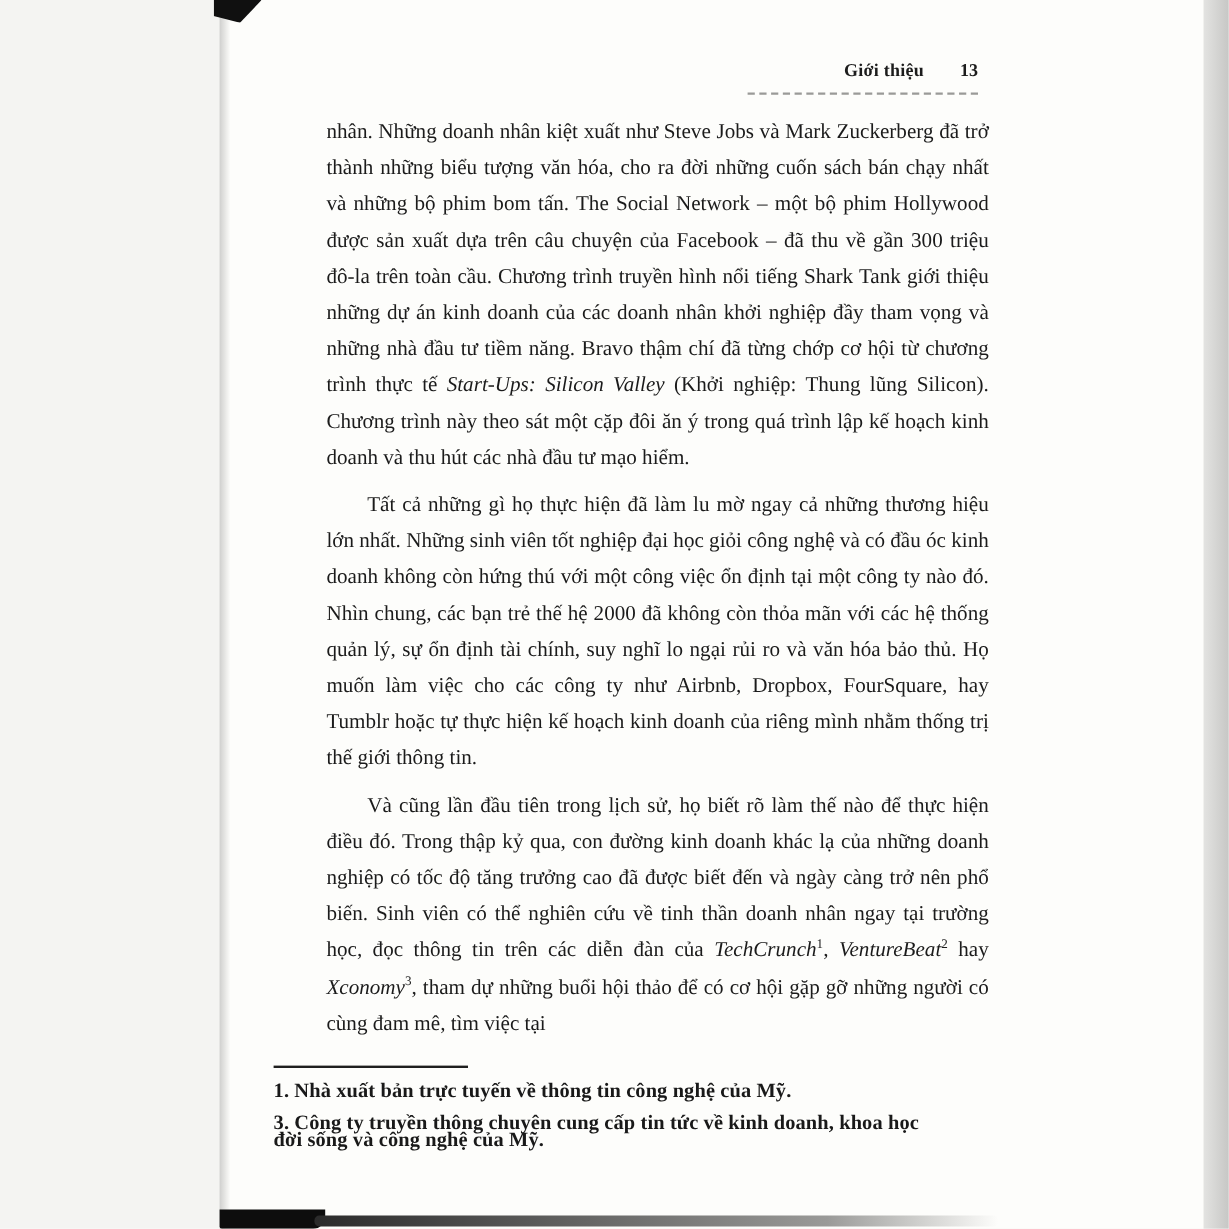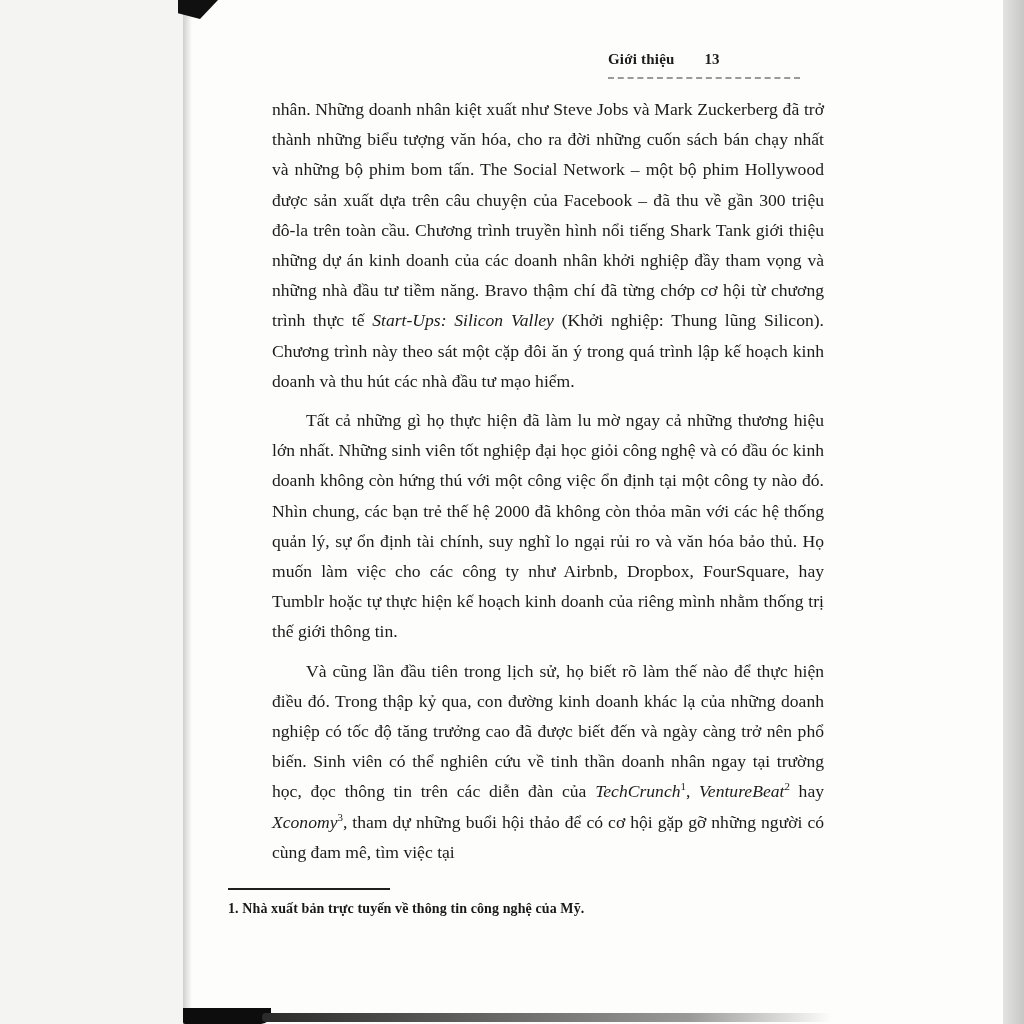--- a/index.html
+++ b/index.html
@@ -30,22 +30,22 @@
     position:absolute;left:183px;top:1008px;width:88px;height:16px;
     background:#0d0d0d;
     border-radius:0 0 10px 2px;
   }
   .bottom-edge{
     position:absolute;left:262px;top:1013px;width:570px;height:9px;
     background:linear-gradient(to right,#2a2a2a,#9a9a98 75%,rgba(150,150,148,0));
     border-radius:4px;
   }
   .header{
-    position:absolute;left:608px;top:50px;width:192px;
-    text-align:left;
+    position:absolute;left:623px;top:50px;width:192px;
+    text-align:right;
     border-bottom:2px dashed #9a9a98;
     padding-bottom:9px;
   }
   .header .section{
     font-weight:bold;font-size:15px;color:#1c1c1c;letter-spacing:0.2px;
   }
   .header .pageno{
     font-weight:bold;font-size:15px;color:#1c1c1c;margin-left:30px;
   }
   .body-text{
@@ -58,21 +58,21 @@
   .body-text p.indent{text-indent:34px;font-family:Liberation Serif, serif;}
   .it{font-style:italic;}
   sup{font-size:0.62em;line-height:0;}
   .footnotes{
     position:absolute;left:228px;top:888px;width:562px;
   }
   .fn-rule{
     width:162px;height:2px;background:#1f1f1f;margin-bottom:12px;
   }
   .footnote{
-    font-size:14px;line-height:14px;color:#191919;
+    font-size:17px;line-height:14px;color:#191919;
     font-weight:600;margin-bottom:13px;letter-spacing:0.1px;
   }
 </style>
 </head>
 <body>
 
 <div class="screen">
 
   <div class="page"></div>
   <div class="left-page-shadow"></div>
@@ -88,16 +88,17 @@
   <div class="body-text">
       <p class=""><span>nhân. Những doanh nhân kiệt xuất như Steve Jobs và Mark Zuckerberg đã trở thành những biểu tượng văn hóa, cho ra đời những cuốn sách bán chạy nhất và những bộ phim bom tấn. The Social Network – một bộ phim Hollywood được sản xuất dựa trên câu chuyện của Facebook – đã thu về gần 300 triệu đô-la trên toàn cầu. Chương trình truyền hình nổi tiếng Shark Tank giới thiệu những dự án kinh doanh của các doanh nhân khởi nghiệp đầy tham vọng và những nhà đầu tư tiềm năng. Bravo thậm chí đã từng chớp cơ hội từ chương trình thực tế </span><span class="it">Start-Ups: Silicon Valley</span><span> (Khởi nghiệp: Thung lũng Silicon). Chương trình này theo sát một cặp đôi ăn ý trong quá trình lập kế hoạch kinh doanh và thu hút các nhà đầu tư mạo hiểm.</span></p>
       <p class="indent"><span>Tất cả những gì họ thực hiện đã làm lu mờ ngay cả những thương hiệu lớn nhất. Những sinh viên tốt nghiệp đại học giỏi công nghệ và có đầu óc kinh doanh không còn hứng thú với một công việc ổn định tại một công ty nào đó. Nhìn chung, các bạn trẻ thế hệ 2000 đã không còn thỏa mãn với các hệ thống quản lý, sự ổn định tài chính, suy nghĩ lo ngại rủi ro và văn hóa bảo thủ. Họ muốn làm việc cho các công ty như Airbnb, Dropbox, FourSquare, hay Tumblr hoặc tự thực hiện kế hoạch kinh doanh của riêng mình nhằm thống trị thế giới thông tin.</span></p>
       <p class="indent"><span>Và cũng lần đầu tiên trong lịch sử, họ biết rõ làm thế nào để thực hiện điều đó. Trong thập kỷ qua, con đường kinh doanh khác lạ của những doanh nghiệp có tốc độ tăng trưởng cao đã được biết đến và ngày càng trở nên phổ biến. Sinh viên có thể nghiên cứu về tinh thần doanh nhân ngay tại trường học, đọc thông tin trên các diễn đàn của </span><span class="it">TechCrunch</span><sup>1</sup><span>, </span><span class="it">VentureBeat</span><sup>2</sup><span> hay </span><span class="it">Xconomy</span><sup>3</sup><span>, tham dự những buổi hội thảo để có cơ hội gặp gỡ những người có cùng đam mê, tìm việc tại</span></p>
     </div>
 
   <div class="footnotes">
     <div class="fn-rule"></div>
     <div>
         <div class="footnote">1. Nhà xuất bản trực tuyến về thông tin công nghệ của Mỹ.</div>
+        <div class="footnote">3. Công ty truyền thông chuyên cung cấp tin tức về kinh doanh, khoa học đời sống và công nghệ của Mỹ.</div>
       </div>
   </div>
 
 </div>
 
 </body></html>

